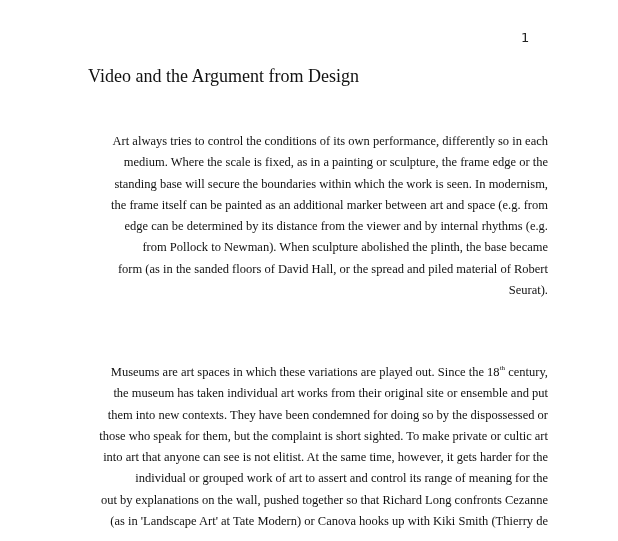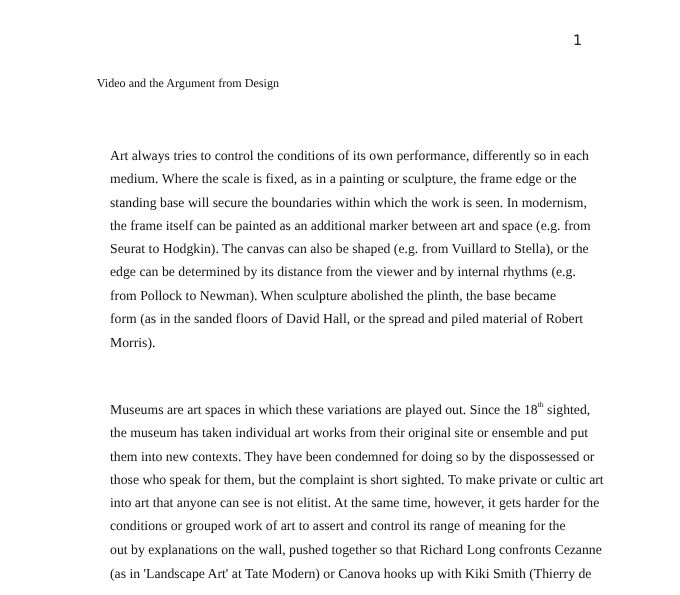--- a/index.html
+++ b/index.html
@@ -29,28 +29,29 @@
       top: 30px;
       font-family: "DejaVu Sans", "Liberation Sans", sans-serif;
       font-size: 13px;
       line-height: 16px;
       color: #222;
     }
     .doc-title {
       position: absolute;
       left: 88px;
       top: 68px;
-      font-size: 11px;
+      font-size: 18px;
       line-height: 16px;
       white-space: nowrap;
     }
     .para {
       position: absolute;
-      left: 100px;
+      left: 88px;
       width: 460px;
+      text-align: right;
     }
     .para .line {
       display: block;
       height: 21.3px;
       line-height: 21.3px;
       font-size: 12.5px;
       white-space: nowrap;
     }
     .p1 { top: 131px; }
     .p2 { top: 362px; }
@@ -68,30 +69,29 @@
 <div class="page">
   <div class="page-number">1</div>
 
   <div class="doc-title">Video and the Argument from Design</div>
 
   <div class="para p1">
     <span class="line">Art always tries to control the conditions of its own performance, differently so in each</span>
     <span class="line">medium. Where the scale is fixed, as in a painting or sculpture, the frame edge or the</span>
     <span class="line">standing base will secure the boundaries within which the work is seen. In modernism,</span>
     <span class="line">the frame itself can be painted as an additional marker between art and space (e.g. from</span>
-    <span class="line">Seurat to Hodgkin). The canvas can also be shaped (e.g. from Vuillard to Stella), or the</span>
     <span class="line">edge can be determined by its distance from the viewer and by internal rhythms (e.g.</span>
     <span class="line">from Pollock to Newman).  When sculpture abolished the plinth, the base became</span>
     <span class="line">form (as in the sanded floors of David Hall, or the spread and piled material of Robert</span>
-    <span class="line">Morris).</span>
+    <span class="line">Seurat).</span>
   </div>
 
   <div class="para p2">
-    <span class="line"><span>Museums are art spaces in which these variations are played out. Since the 18</span><sup>th</sup><span> sighted,</span></span>
+    <span class="line"><span>Museums are art spaces in which these variations are played out. Since the 18</span><sup>th</sup><span> century,</span></span>
     <span class="line">the museum has taken individual art works from their original site or ensemble and put</span>
     <span class="line">them into new contexts. They have been condemned for doing so by the dispossessed or</span>
     <span class="line">those who speak for them, but the complaint is short sighted. To make private or cultic art</span>
     <span class="line">into art that anyone can see is not elitist. At the same time, however, it gets harder for the</span>
-    <span class="line">conditions or grouped work of art to assert and control its range of meaning for the</span>
+    <span class="line">individual or grouped work of art to assert and control its range of meaning for the</span>
     <span class="line">out by explanations on the wall, pushed together so that Richard Long confronts Cezanne</span>
     <span class="line">(as in 'Landscape Art' at Tate Modern) or Canova hooks up with Kiki Smith (Thierry de</span>
   </div>
 </div>
 
 </body></html>

